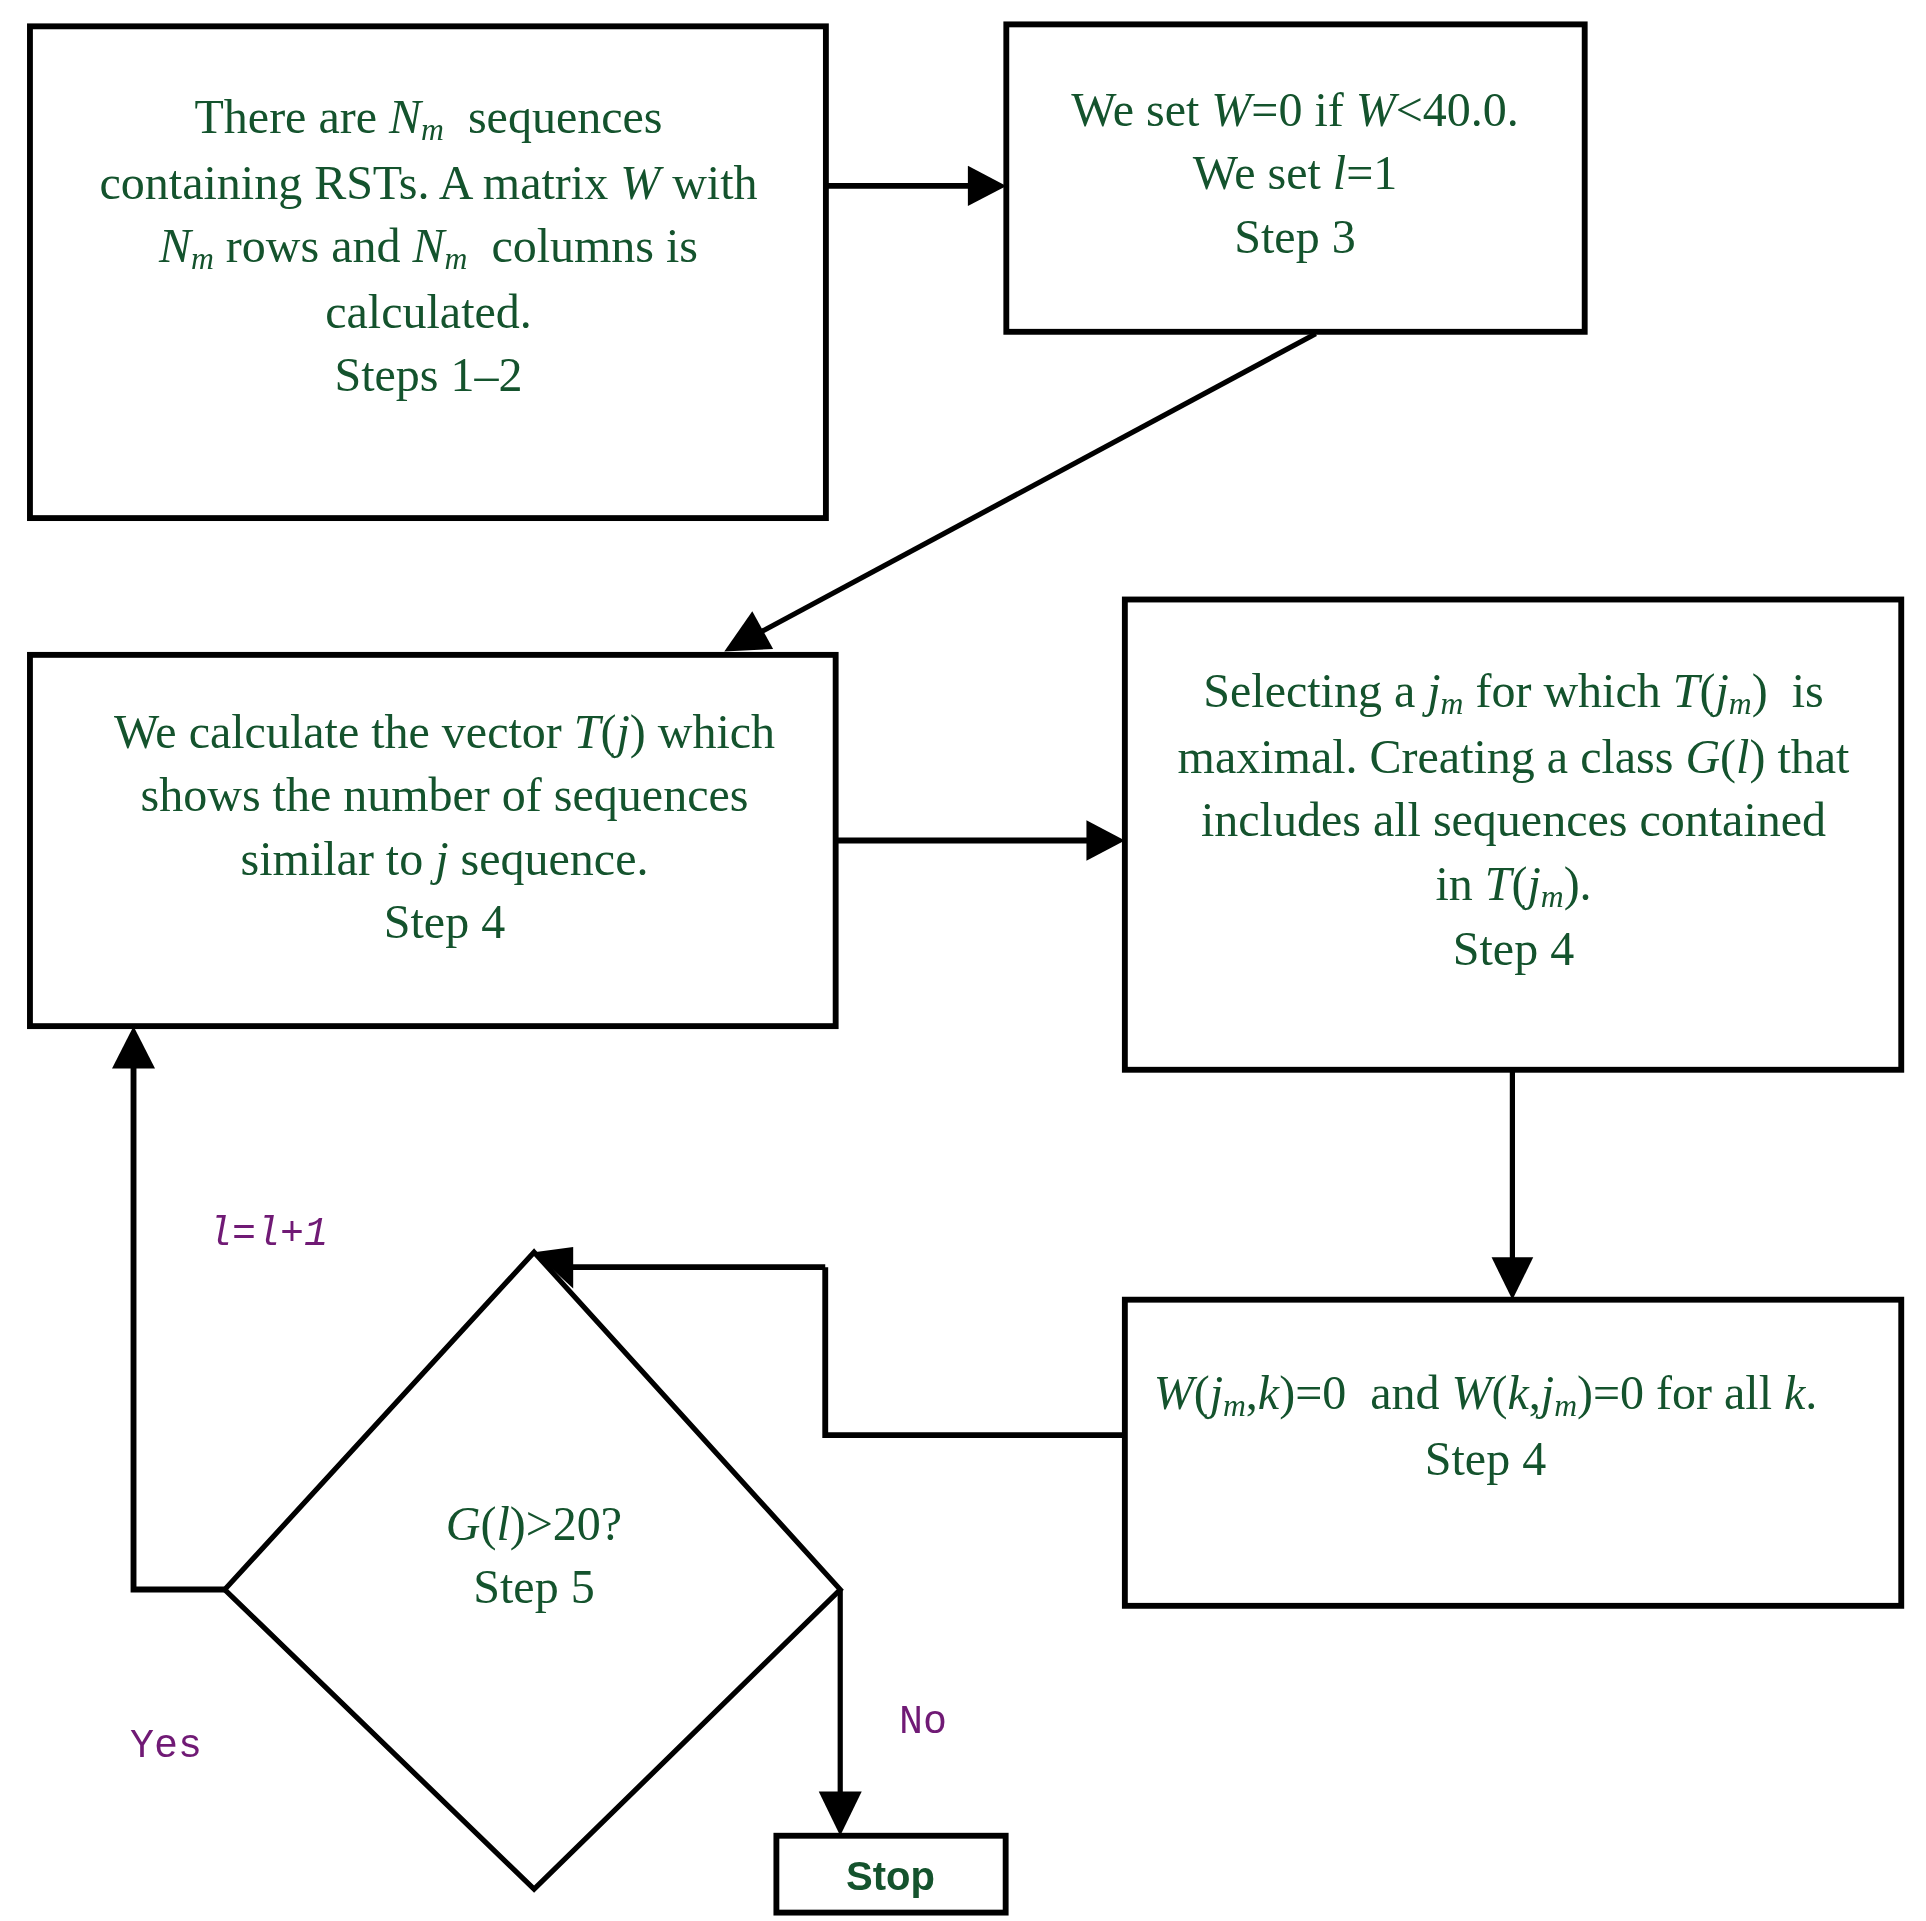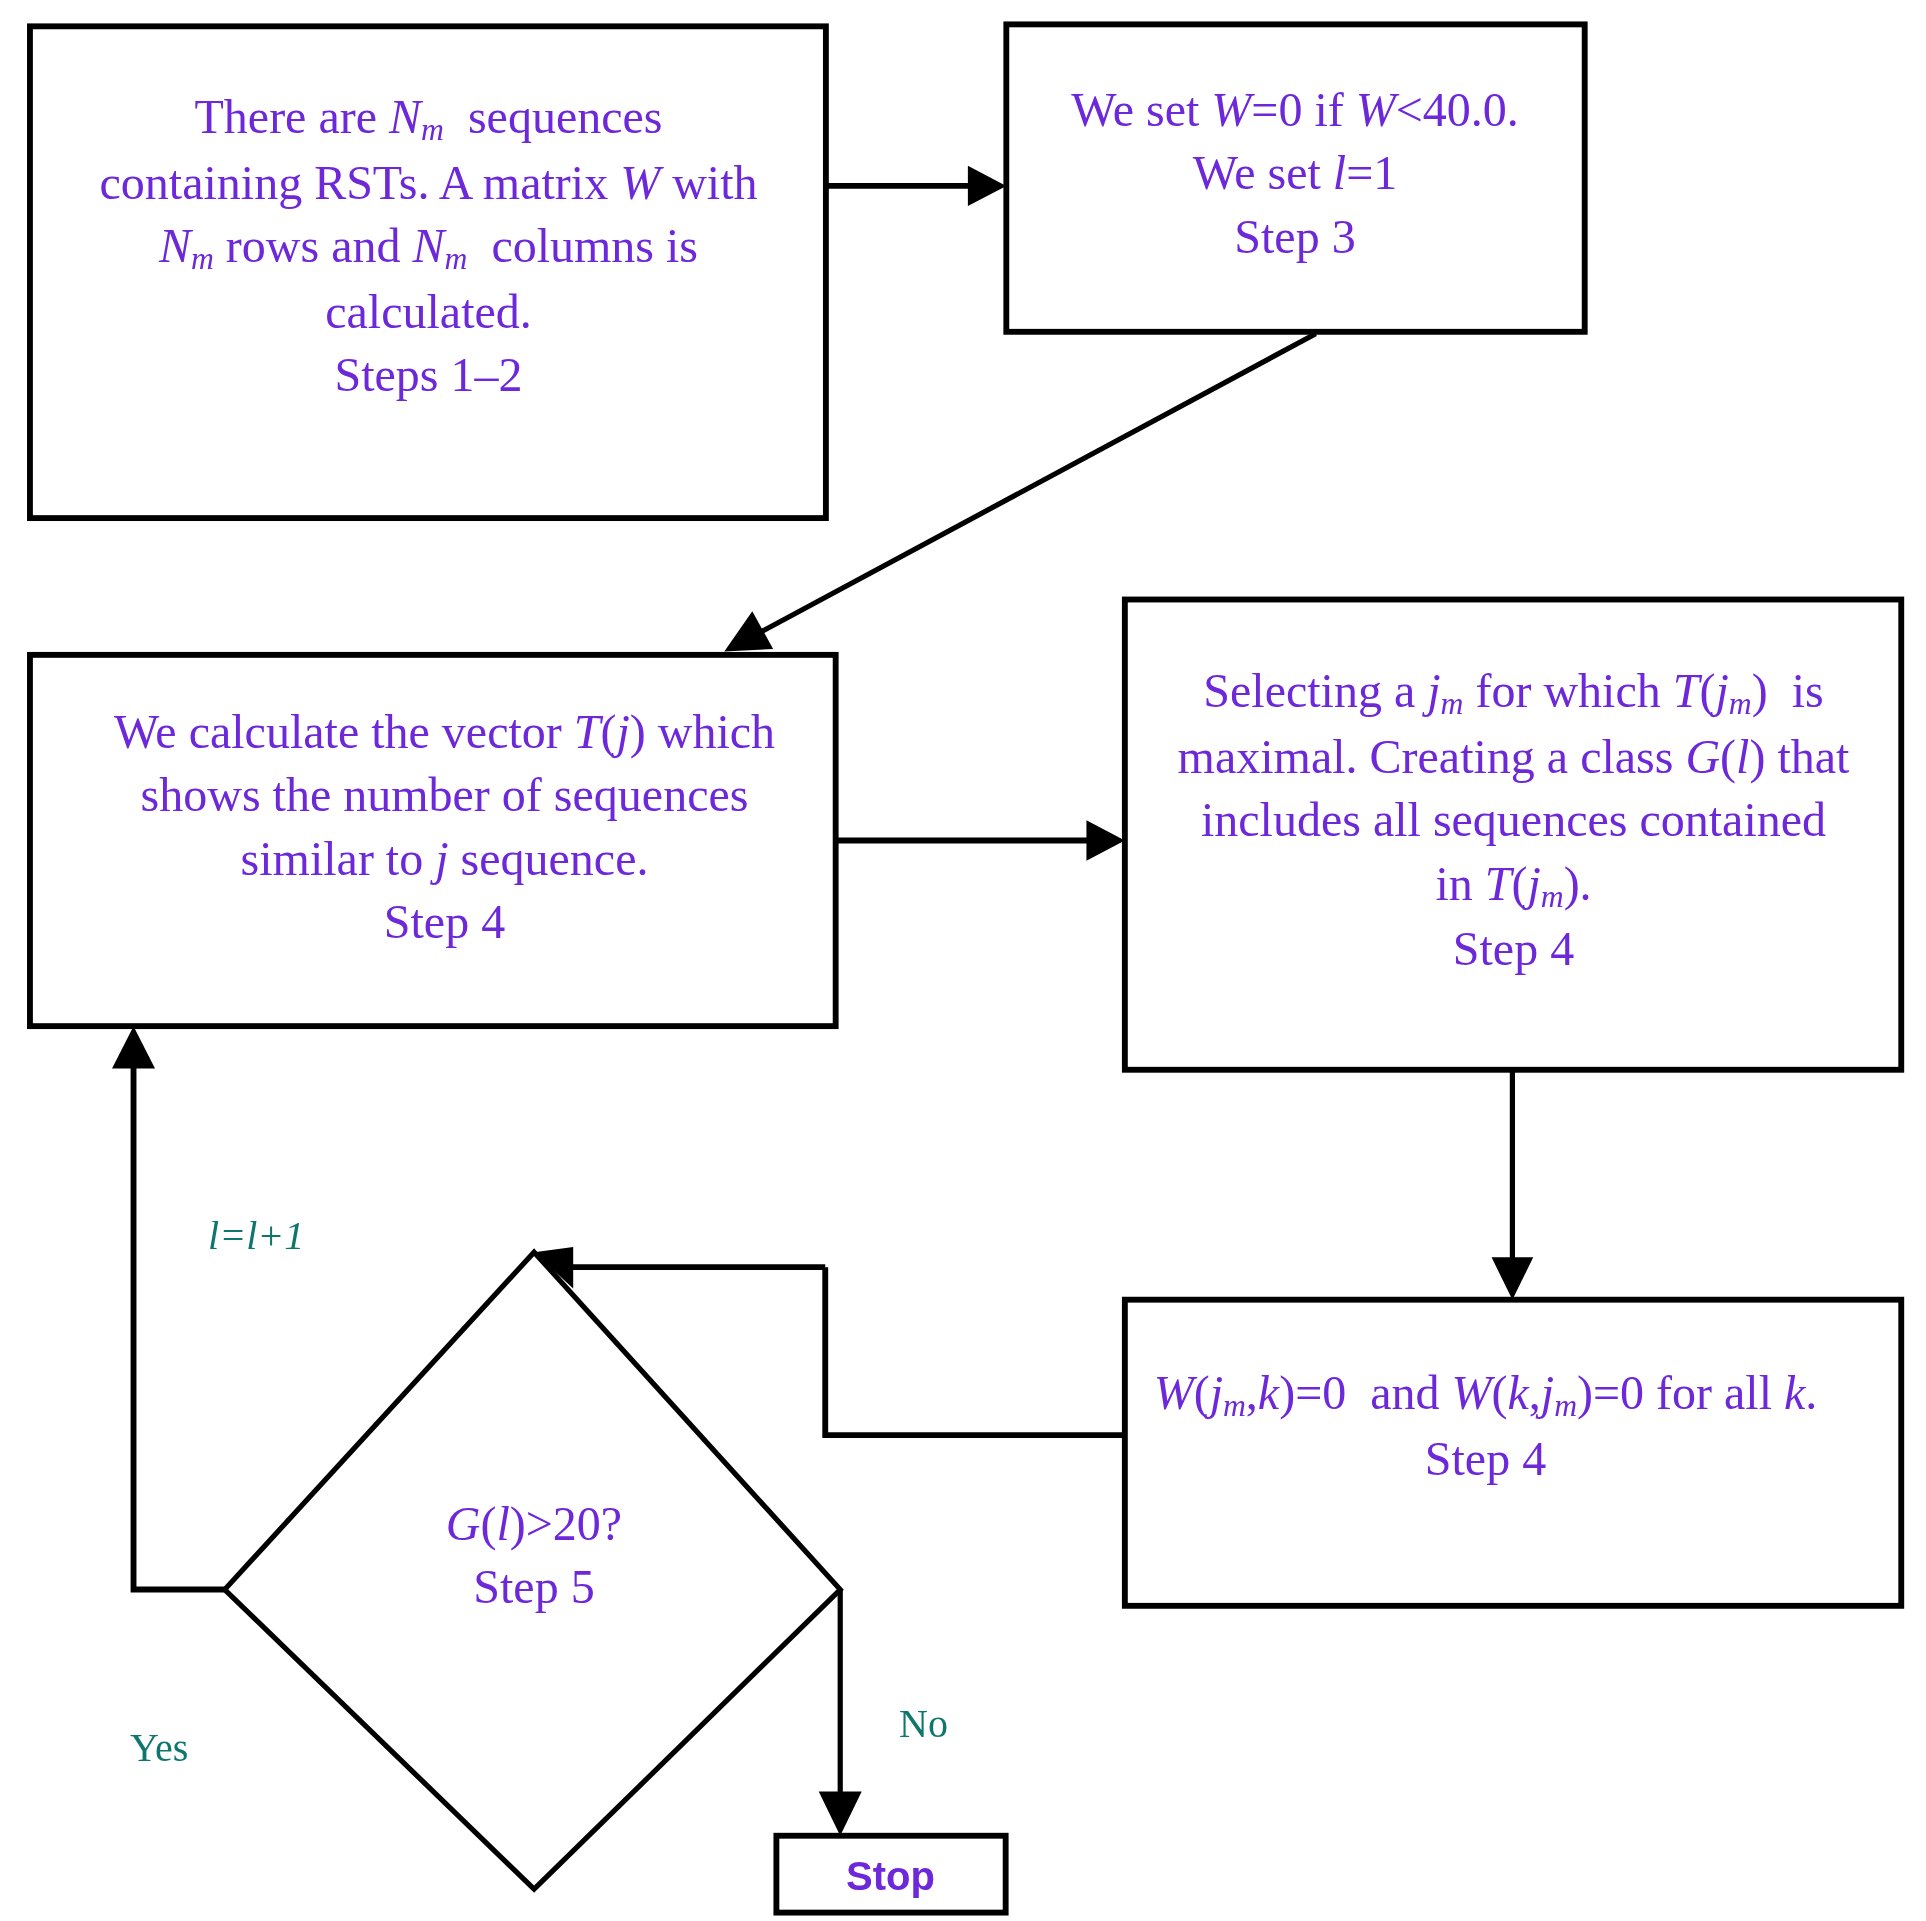--- a/index.html
+++ b/index.html
@@ -53,34 +53,34 @@
     top: 0;
     left: 0;
     width: 1926px;
     height: 1922px;
     pointer-events: none;
   }
   .node-text {
     position: absolute;
     text-align: center;
     font-family: "Liberation Serif", serif;
-    color: #6d28d9;
+    color: #14532d;
     line-height: 1.32;
     white-space: pre-wrap;
   }
   .t-big { font-size: 48px; }
   .t-stop {
     font-family: "Liberation Sans", sans-serif;
     font-size: 40px;
   }
   .edge-label {
     position: absolute;
-    font-family: Liberation Serif, serif;
+    font-family: Liberation Mono, monospace;
     font-size: 40px;
-    color: #0f766e;
+    color: #701a75;
     white-space: nowrap;
   }
   .edge-label.italic { font-style: italic; }
   i.v { font-style: italic; }
   sub.m {
     font-size: 0.66em;
     vertical-align: -0.22em;
     font-style: italic;
   }
 </style>

